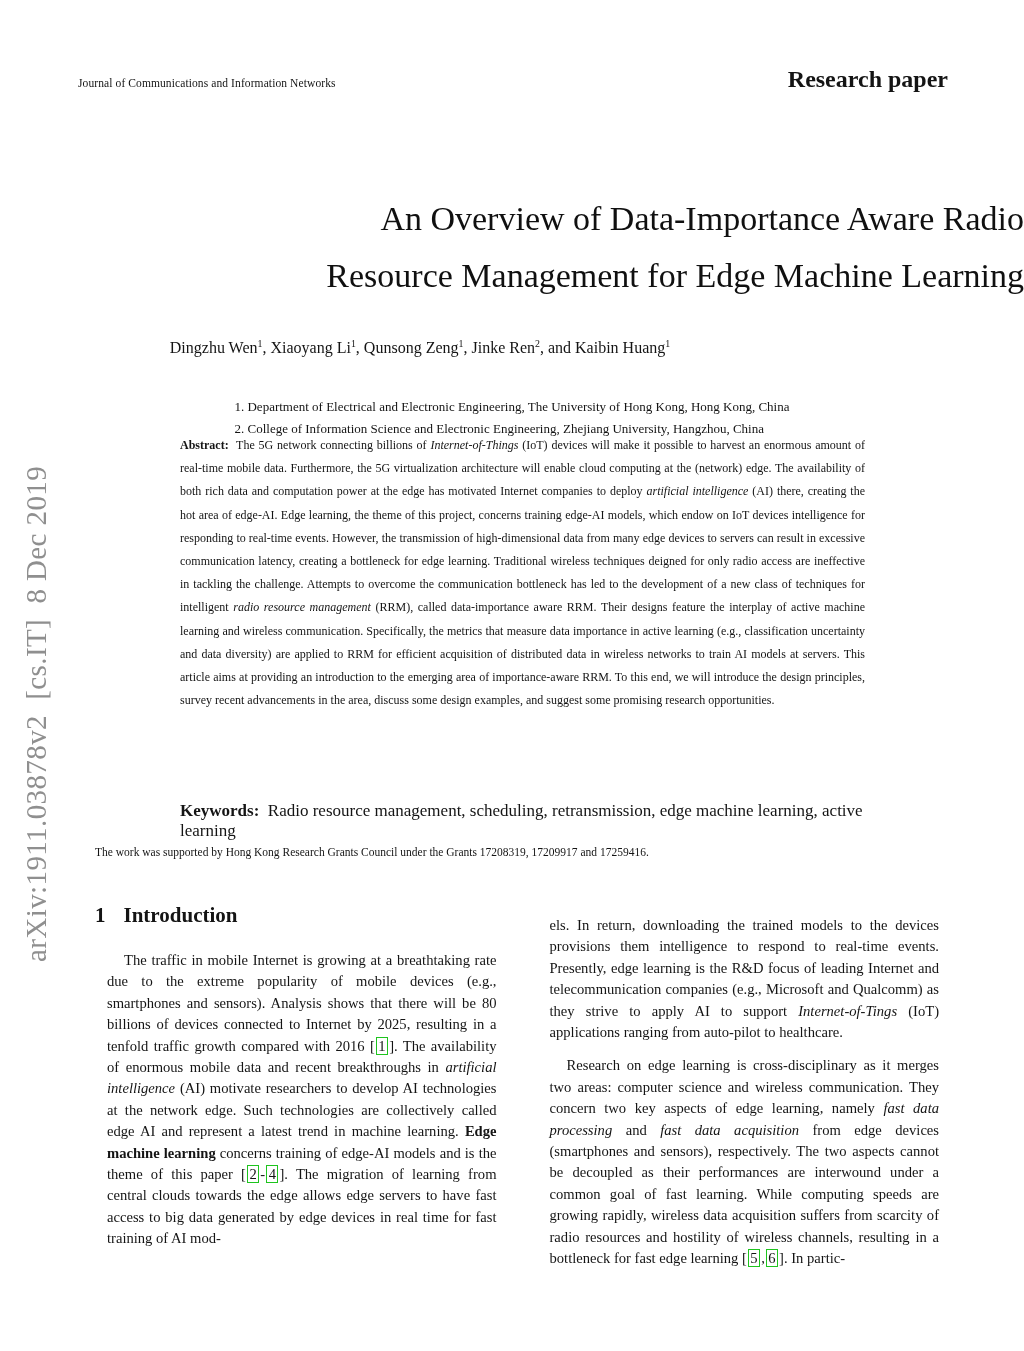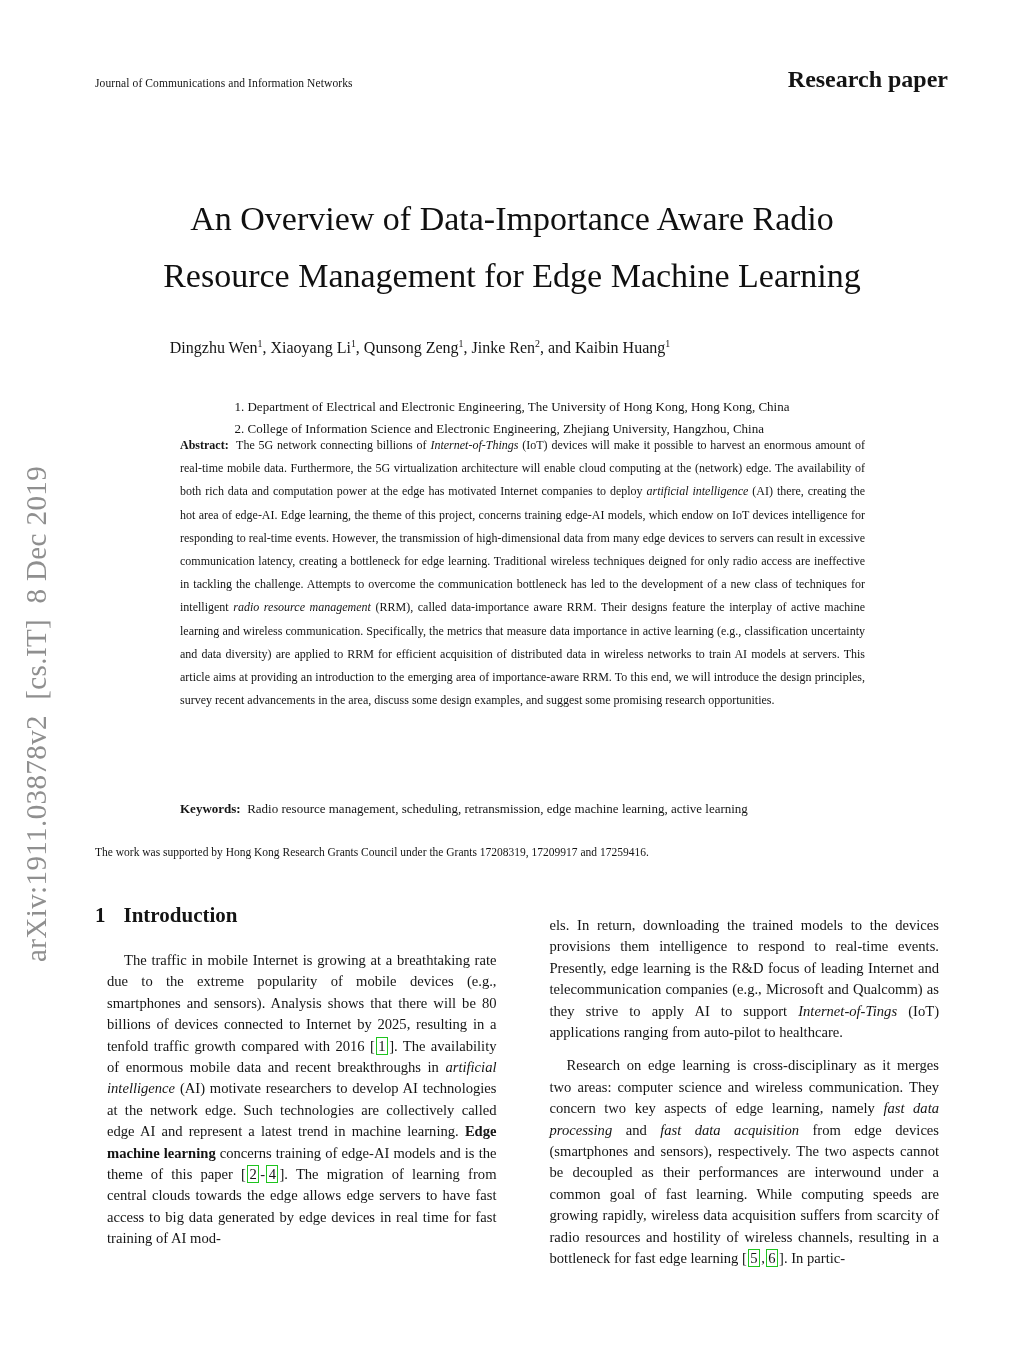--- a/index.html
+++ b/index.html
@@ -3,37 +3,37 @@
 <meta charset="utf-8">
 <style>
   html,body{margin:0;padding:0;}
   body{
     width:1024px;height:1351px;background:#ffffff;position:relative;
     font-family:"Liberation Serif","DejaVu Serif",serif;color:#141414;
     -webkit-font-smoothing:antialiased;overflow:hidden;
   }
   .page{position:absolute;inset:0;}
 
-  .journal{position:absolute;left:95px;top:77px;font-size:11.5px;letter-spacing:0.1px;}
+  .journal{position:absolute;left:78px;top:77px;font-size:11.5px;letter-spacing:0.1px;}
   .paper-type{position:absolute;right:76px;top:66px;font-size:24px;font-weight:bold;}
 
   .watermark{
     position:absolute;left:20px;top:962px;transform-origin:0 0;transform:rotate(-90deg);
     font-size:29px;color:#8f8f8f;white-space:pre;letter-spacing:0.4px;
   }
 
-  .title{position:absolute;top:190px;left:0;width:1024px;text-align:center;
+  .title{position:absolute;top:190px;left:0;width:1024px;text-align:right;
     font-size:34px;line-height:57px;color:#101010;}
   .authors{position:absolute;top:339px;left:0;width:840px;text-align:center;font-size:16px;}
   .affiliations{position:absolute;top:388px;left:0;width:1024px;}
   .affil-block{margin:8px auto;width:fit-content;text-align:left;font-size:13px;line-height:21.5px;}
 
   .abstract{position:absolute;left:180px;top:434px;width:685px;font-size:12px;
     line-height:23.2px;text-align:justify;}
-  .keywords{position:absolute;left:180px;top:801px;width:685px;font-size:13px;}
+  .keywords{position:absolute;left:180px;top:801px;width:685px;font-size:17px;}
   .footnote{position:absolute;left:95px;top:846px;width:720px;font-size:11.5px;}
 
   .columns{position:absolute;left:95px;top:903px;width:856px;display:flex;gap:29px;}
   .col{width:414px;font-size:14.6px;line-height:21.4px;text-align:justify;}
   .section-heading{font-size:21px;font-weight:bold;margin:0 0 23px 0;line-height:24px;}
   .section-heading .sec-num{margin-right:18px;}
   .col p{margin:12px;}
   .para-indent{text-indent:17px;}
 
   .seg-b{font-weight:bold;}

